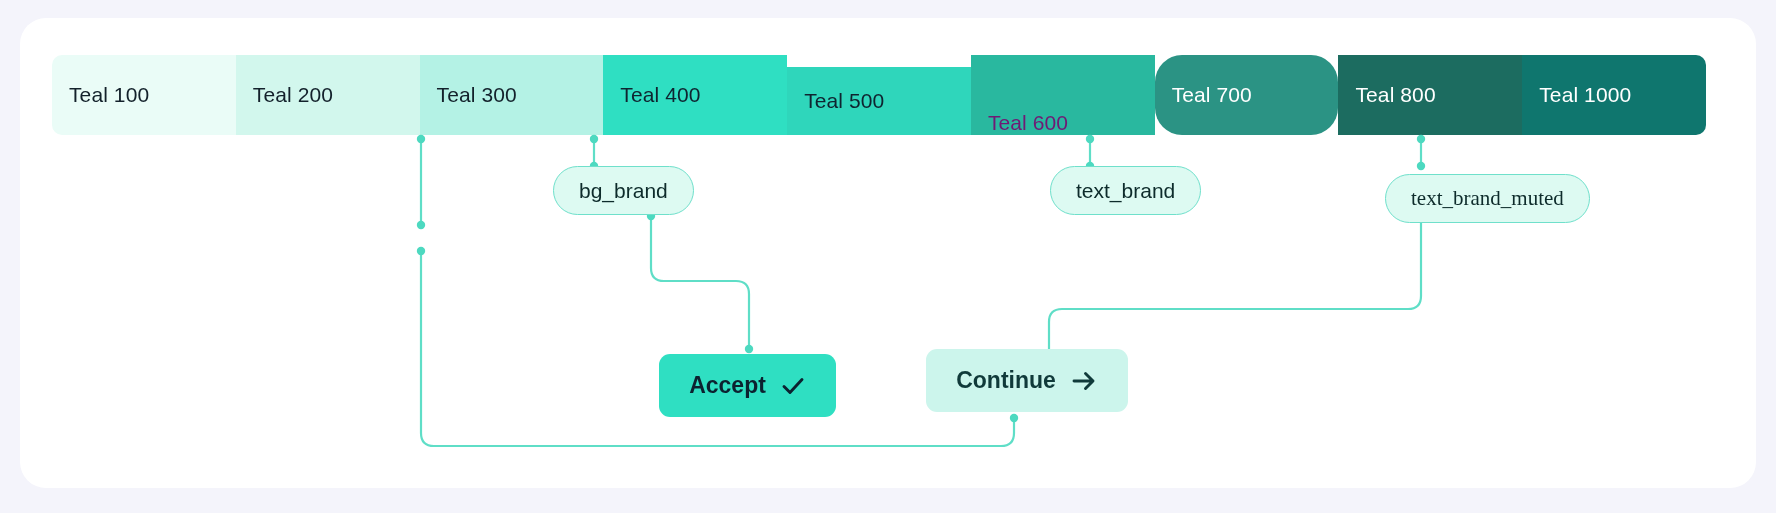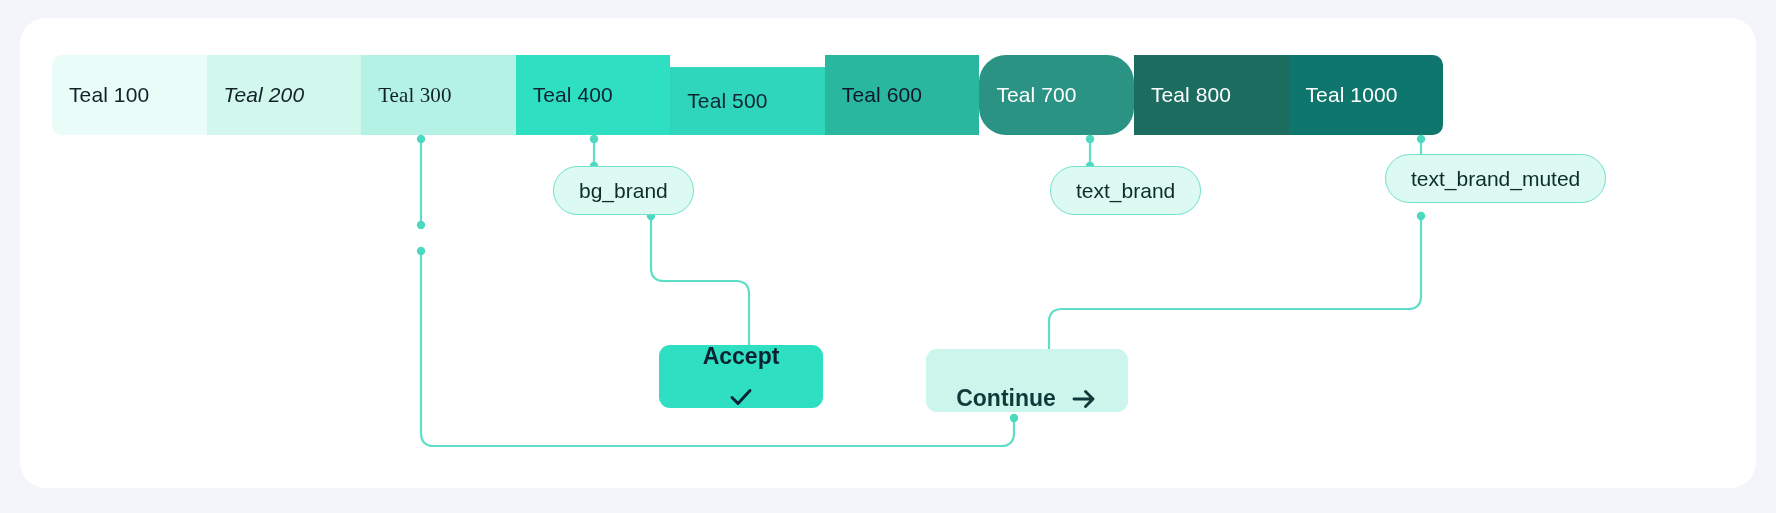--- a/index.html
+++ b/index.html
@@ -24,21 +24,21 @@
     background: #ffffff;
     border-radius: 26px;
   }
 
   
   #palette {
     position: absolute;
     left: 52px;
     top: 55px;
     height: 80px;
-    width: 1391px;
+    width: 1654px;
     display: flex;
     border-radius: 10px;
     overflow: hidden;
   }
   .swatch {
     flex: 1 1 0;
     display: flex;
     align-items: center;
     padding-left: 17px;
     box-sizing: border-box;
@@ -94,47 +94,46 @@
     padding: 0 26px;
     white-space: nowrap;
   }
   #btn-accept {
     background: #2fdfc2;
     color: #0c2230;
   }
   #btn-continue {
     background: #ccf5ec;
     color: #103a3a;
-    align-items: flex-end;
   }
   .btn svg { display: block; }
 </style>
 </head>
 <body>
 
 <div id="stage">
   <div id="card"></div>
 
   <div id="palette">
     <div class="swatch" style="background: rgb(234, 252, 247); color: rgb(19, 33, 43);">
       <span>Teal 100</span>
     </div>
-    <div class="swatch" style="background: rgb(210, 247, 237); color: rgb(19, 33, 43); font-style: italic;">
+    <div class="swatch" style="background: rgb(210, 247, 237); color: rgb(19, 33, 43);">
       <span>Teal 200</span>
     </div>
-    <div class="swatch" style="background: rgb(180, 242, 229); color: rgb(19, 33, 43); font-family: Liberation Serif, serif;">
+    <div class="swatch" style="background: rgb(180, 242, 229); color: rgb(19, 33, 43);">
       <span>Teal 300</span>
     </div>
     <div class="swatch" style="background: rgb(47, 223, 194); color: rgb(15, 36, 48);">
       <span>Teal 400</span>
     </div>
     <div class="swatch" style="background: rgb(47, 214, 187); color: rgb(15, 36, 48); margin-top: 12px;">
       <span>Teal 500</span>
     </div>
-    <div class="swatch" style="background: rgb(41, 184, 159); color: #0f172a;">
+    <div class="swatch" style="background: rgb(41, 184, 159); color: #701a75; align-items: flex-end;">
       <span>Teal 600</span>
     </div>
     <div class="swatch" style="background: rgb(43, 147, 132); color: rgb(255, 255, 255); border-radius: 27px;">
       <span>Teal 700</span>
     </div>
     <div class="swatch" style="background: rgb(28, 108, 96); color: rgb(255, 255, 255);">
       <span>Teal 800</span>
     </div>
     <div class="swatch" style="background: #0f766e; color: rgb(255, 255, 255); align-items: center;">
       <span>Teal 1000</span>
@@ -174,25 +173,25 @@
 
 
   <div class="pill" id="pill-bg-brand" style="left:553px; top:166px;">
     <span>bg_brand</span>
   </div>
 
   <div class="pill" id="pill-text-brand" style="left:1050px; top:166px;">
     <span>text_brand</span>
   </div>
 
-  <div class="pill" id="pill-text-brand-muted" style="left:1385px; top:154px;">
+  <div class="pill" id="pill-text-brand-muted" style="left:1385px; top:174px;font-family:Liberation Serif, serif;">
     <span>text_brand_muted</span>
   </div>
 
-  <div class="btn" id="btn-accept" style="left:659px; top:345px; width:164px;flex-direction:column;">
+  <div class="btn" id="btn-accept" style="left:659px; top:354px; width:177px;">
     <span>Accept</span>
     <span>
       <svg width="26" height="26" viewBox="0 0 26 26">
         <path d="M4 13.5 L10 19.5 L22 6.5" fill="none" stroke="#0c2230" stroke-width="2.9" stroke-linecap="round" stroke-linejoin="round"></path>
       </svg>
     </span>
   </div>
 
   <div class="btn" id="btn-continue" style="left:926px; top:349px; width:202px;">
     <span>Continue</span>

